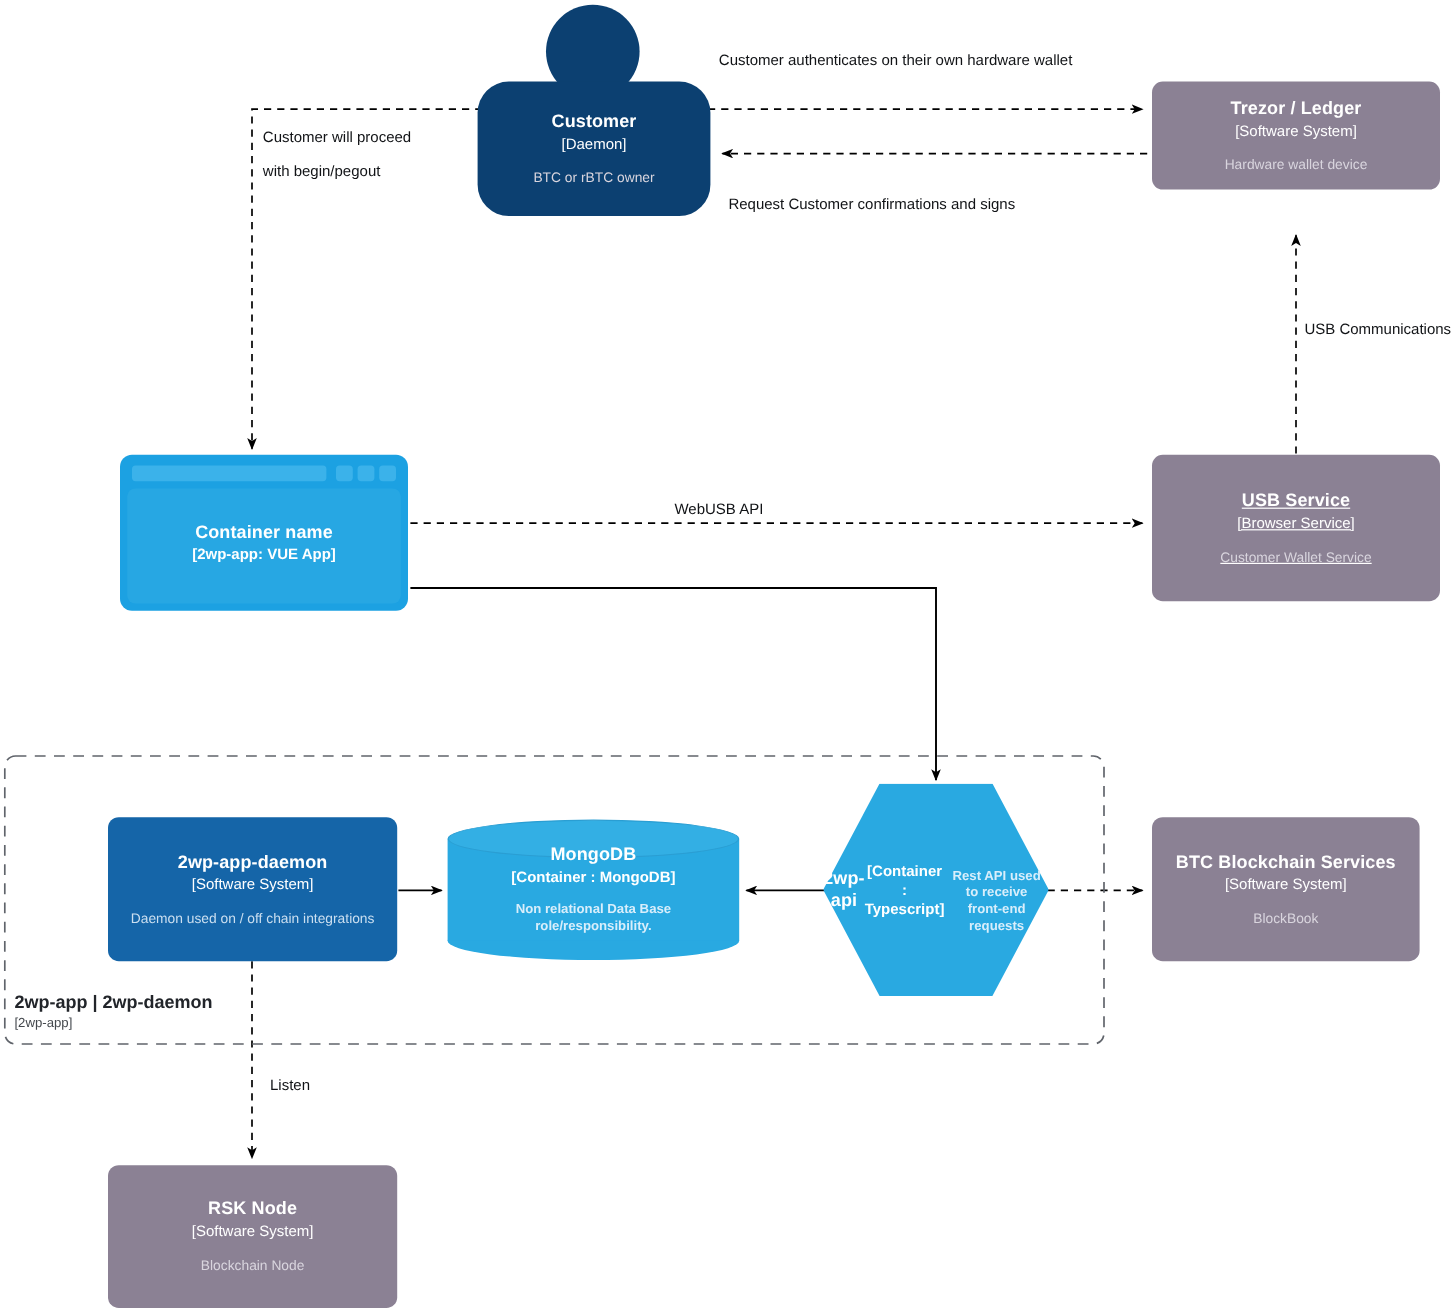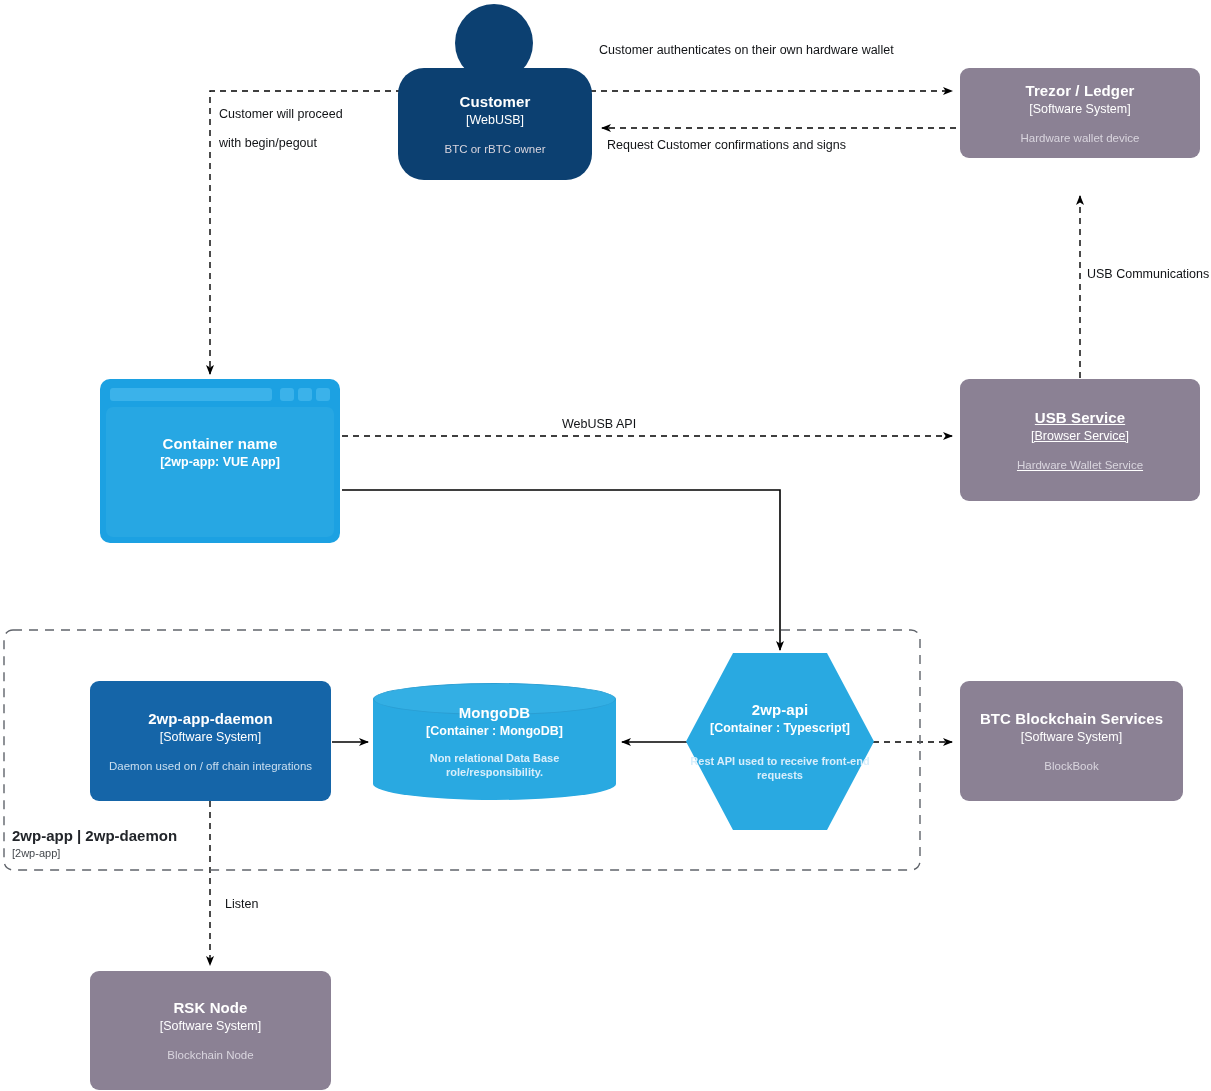--- a/index.html
+++ b/index.html
@@ -181,21 +181,21 @@
   .hex-shape {
     position: absolute;
     left: 0; top: 0; right: 0; bottom: 0;
     background: #29a9e1;
     clip-path: polygon(25% 0%, 75% 0%, 100% 50%, 75% 100%, 25% 100%, 0% 50%);
   }
   .hex-text {
     position: absolute;
     left: 0; right: 0; top: 0; bottom: 0;
     display: flex;
-    flex-direction: column;
+    flex-direction: row;
     align-items: center;
     justify-content: center;
     color: #fff;
     text-align: center;
     z-index: 2;
   }
 
   
   .boundary-label {
     position: absolute;
@@ -278,47 +278,47 @@
     </g>
 
     <g>
       <rect x="4" y="630" width="916" height="240" rx="9" ry="9" fill="none" stroke="#60646b" stroke-width="1.4" stroke-dasharray="9,7"></rect>
     </g>
   </svg>
 
   <div class="person-head" style="left:455px; top:4px; width:78px; height:78px;"></div>
   <div class="person-body node" style="left:398px; top:68px; width:194px; height:112px;">
     <div class="n-title">Customer</div>
-    <div class="n-type">[WebUSB]</div>
+    <div class="n-type">[Daemon]</div>
     <div class="n-desc">BTC or rBTC owner</div>
   </div>
 
   <div class="node box gray" style="left:960px; top:68px; width:240px; height:90px;">
     <div class="n-title">Trezor / Ledger</div>
     <div class="n-type">[Software System]</div>
     <div class="n-desc">Hardware wallet device</div>
   </div>
 
-  <div class="browser" style="left:100px; top:379px; width:240px; height:164px;">
+  <div class="browser" style="left:100px; top:379px; width:240px; height:130px;">
     <div class="browser-bar">
       <div class="browser-urlbar"></div>
       <div class="browser-dot"></div>
       <div class="browser-dot"></div>
       <div class="browser-dot"></div>
     </div>
     <div class="browser-body node blue bold-desc" style="color:#fff;">
       <div class="n-title">Container name</div>
       <div class="n-type" style="font-weight:bold;">[2wp-app: VUE App]</div>
     </div>
   </div>
 
   <div class="node box gray" style="left:960px; top:379px; width:240px; height:122px;text-decoration:underline;">
     <div class="n-title">USB Service</div>
     <div class="n-type">[Browser Service]</div>
-    <div class="n-desc">Hardware Wallet Service</div>
+    <div class="n-desc">Customer Wallet Service</div>
   </div>
 
   <div class="node box dkblue" style="left:90px; top:681px; width:241px; height:120px;">
     <div class="n-title">2wp-app-daemon</div>
     <div class="n-type">[Software System]</div>
     <div class="n-desc" style="color:#cbdff0;">Daemon used on / off chain integrations</div>
   </div>
 
   <div class="cyl-wrap" style="left:373px; top:683px; width:243px; height:117px;">
     <div class="cyl-bot"></div>
@@ -352,21 +352,21 @@
     <div class="n-desc">Blockchain Node</div>
   </div>
 
   <div class="boundary-label" style="left:12px; top:826px; width:300px;">
     <div class="b-title">2wp-app | 2wp-daemon</div>
     <div class="b-type">[2wp-app]</div>
   </div>
 
   <div class="edge-label" style="left:599px; top:40px;">Customer authenticates on their own hardware wallet</div>
 
-  <div class="edge-label" style="left:607px; top:135px;">Request Customer confirmations and signs</div>
+  <div class="edge-label" style="left:607px; top:160px;">Request Customer confirmations and signs</div>
 
   <div class="edge-label" style="left:219px; top:104px;">Customer will proceed</div>
 
   <div class="edge-label" style="left:219px; top:133px;">with begin/pegout</div>
 
   <div class="edge-label" style="left:1087px; top:264px;">USB Communications</div>
 
   <div class="edge-label" style="left:562px; top:414px;">WebUSB API</div>
 
   <div class="edge-label" style="left:225px; top:894px;">Listen</div>

